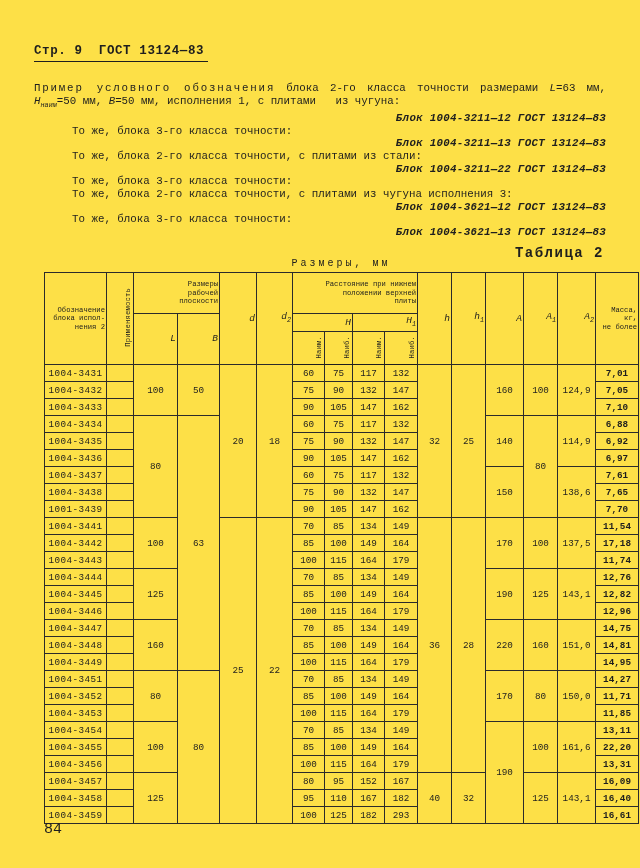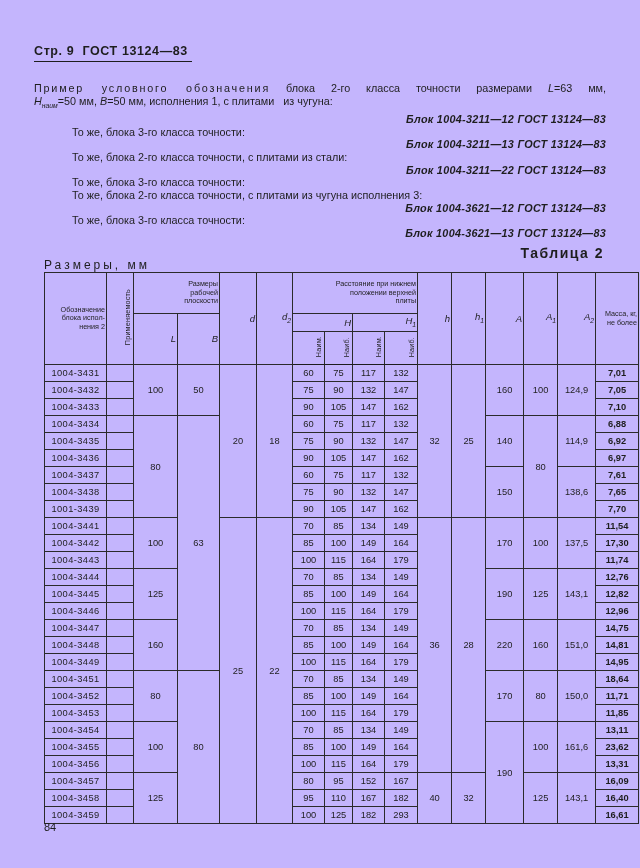--- a/index.html
+++ b/index.html
@@ -1,39 +1,39 @@
 <!DOCTYPE html>
 <html lang="ru"><head>
 <meta charset="utf-8">
 <style>
   html,body{margin:0;padding:0;}
   body{width:640px;height:868px;background:#e8e8e8;}
   .page{
-    position:relative;width:640px;height:868px;background:#c4b5fd;
-    font-family:Liberation Sans, sans-serif;color:#1e1e1e;
+    position:relative;width:640px;height:868px;background:#fde047;
+    font-family:Liberation Mono, monospace;color:#1e1e1e;
     overflow:hidden;
   }
   
   .page-header{
     position:absolute;left:34px;top:44px;
     font-size:12.5px;font-weight:bold;letter-spacing:0.6px;
     border-bottom:1.6px solid #1e1e1e;padding:0 4px 3px 0;
   }
   
   .intro{position:absolute;left:34px;top:82px;width:572px;font-size:10.8px;line-height:12.7px;}
   .jline{text-align:justify;height:13px;overflow:hidden;}
   .jline::after{content:"";display:inline-block;width:100%;height:0;}
   .spaced{letter-spacing:1.8px;}
   .ital{font-style:italic;}
   .line{white-space:nowrap;}
   .line.plain{text-indent:38px;}
   .line.designation{text-align:right;font-style:italic;font-weight:600;letter-spacing:0.3px;}
   
   .tbl-caption{position:absolute;right:36px;top:245px;font-size:14px;font-weight:bold;letter-spacing:1.5px;}
-  .tbl-title{position:absolute;left:44px;top:258px;width:594px;font-size:12px;letter-spacing:3px;}
+  .tbl-title{position:absolute;left:44px;top:258px;width:594px;text-align:center;font-size:10px;letter-spacing:3px;}
   
   table.sizes{
     position:absolute;left:44px;top:272px;width:594px;
     border-collapse:collapse;table-layout:fixed;
     border:1.8px solid #1d1d1d;
   }
   .sizes th,.sizes td{border:1px solid #2b2b2b;}
   .sizes thead tr:last-child th{border-bottom:1.8px solid #1d1d1d;}
   .sizes th{
     font-weight:normal;font-size:7.2px;line-height:8.4px;
@@ -46,21 +46,21 @@
   .r1 th{height:38px;}
   .r2 th{height:15px;}
   .r3 th{height:30px;}
   .sizes td{
     height:16px;font-size:9.3px;text-align:center;vertical-align:middle;
     padding:0 1px;white-space:nowrap;
   }
   .td-des{letter-spacing:0.4px;}
   .td-mass{font-weight:bold;}
   
-  .page-number{position:absolute;left:44px;top:821px;font-size:11px;}
+  .page-number{position:absolute;left:44px;top:821px;font-size:15px;}
 </style>
 </head>
 <body>
 
 <div class="page">
 
   <div class="page-header">
     <span>Стр. 9&nbsp;&nbsp;ГОСТ 13124—83</span>
   </div>
 
@@ -253,21 +253,21 @@
           <td class="td-num td-merged" rowspan="3">137,5</td>
           <td class="td-mass">11,54</td>
         </tr>
         <tr>
           <td class="td-des">1004-3442</td>
           <td class="td-app"></td>
           <td class="td-num">85</td>
           <td class="td-num">100</td>
           <td class="td-num">149</td>
           <td class="td-num">164</td>
-          <td class="td-mass">17,30</td>
+          <td class="td-mass">17,18</td>
         </tr>
         <tr>
           <td class="td-des">1004-3443</td>
           <td class="td-app"></td>
           <td class="td-num">100</td>
           <td class="td-num">115</td>
           <td class="td-num">164</td>
           <td class="td-num">179</td>
           <td class="td-mass">11,74</td>
         </tr>
@@ -338,21 +338,21 @@
           <td class="td-app"></td>
           <td class="td-num td-merged" rowspan="3">80</td>
           <td class="td-num td-merged" rowspan="9">80</td>
           <td class="td-num">70</td>
           <td class="td-num">85</td>
           <td class="td-num">134</td>
           <td class="td-num">149</td>
           <td class="td-num td-merged" rowspan="3">170</td>
           <td class="td-num td-merged" rowspan="3">80</td>
           <td class="td-num td-merged" rowspan="3">150,0</td>
-          <td class="td-mass">18,64</td>
+          <td class="td-mass">14,27</td>
         </tr>
         <tr>
           <td class="td-des">1004-3452</td>
           <td class="td-app"></td>
           <td class="td-num">85</td>
           <td class="td-num">100</td>
           <td class="td-num">149</td>
           <td class="td-num">164</td>
           <td class="td-mass">11,71</td>
         </tr>
@@ -378,21 +378,21 @@
           <td class="td-num td-merged" rowspan="3">161,6</td>
           <td class="td-mass">13,11</td>
         </tr>
         <tr>
           <td class="td-des">1004-3455</td>
           <td class="td-app"></td>
           <td class="td-num">85</td>
           <td class="td-num">100</td>
           <td class="td-num">149</td>
           <td class="td-num">164</td>
-          <td class="td-mass">23,62</td>
+          <td class="td-mass">22,20</td>
         </tr>
         <tr>
           <td class="td-des">1004-3456</td>
           <td class="td-app"></td>
           <td class="td-num">100</td>
           <td class="td-num">115</td>
           <td class="td-num">164</td>
           <td class="td-num">179</td>
           <td class="td-mass">13,31</td>
         </tr>

